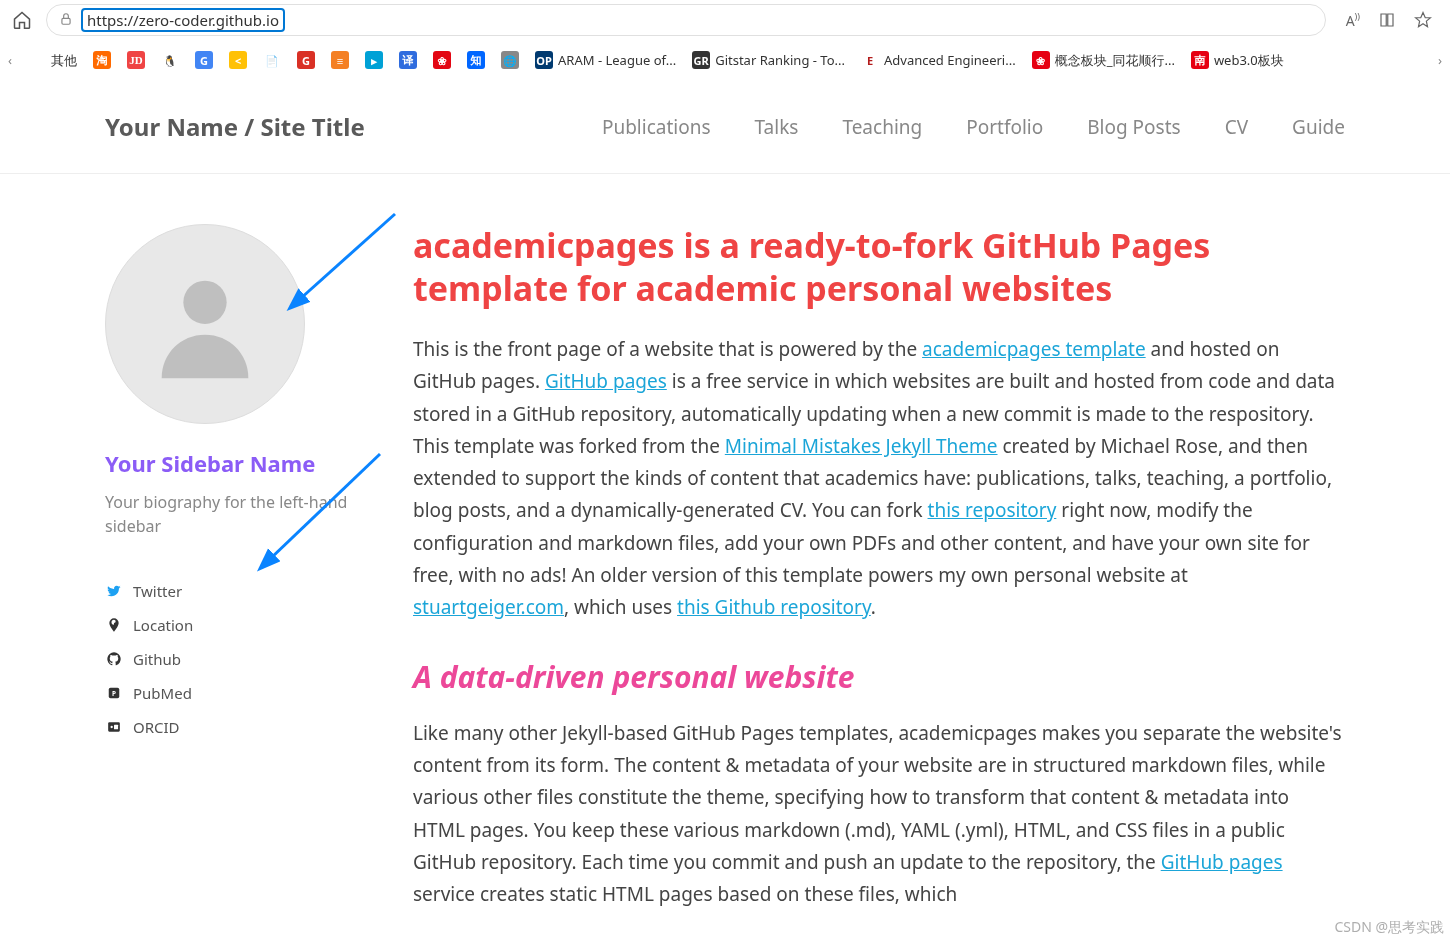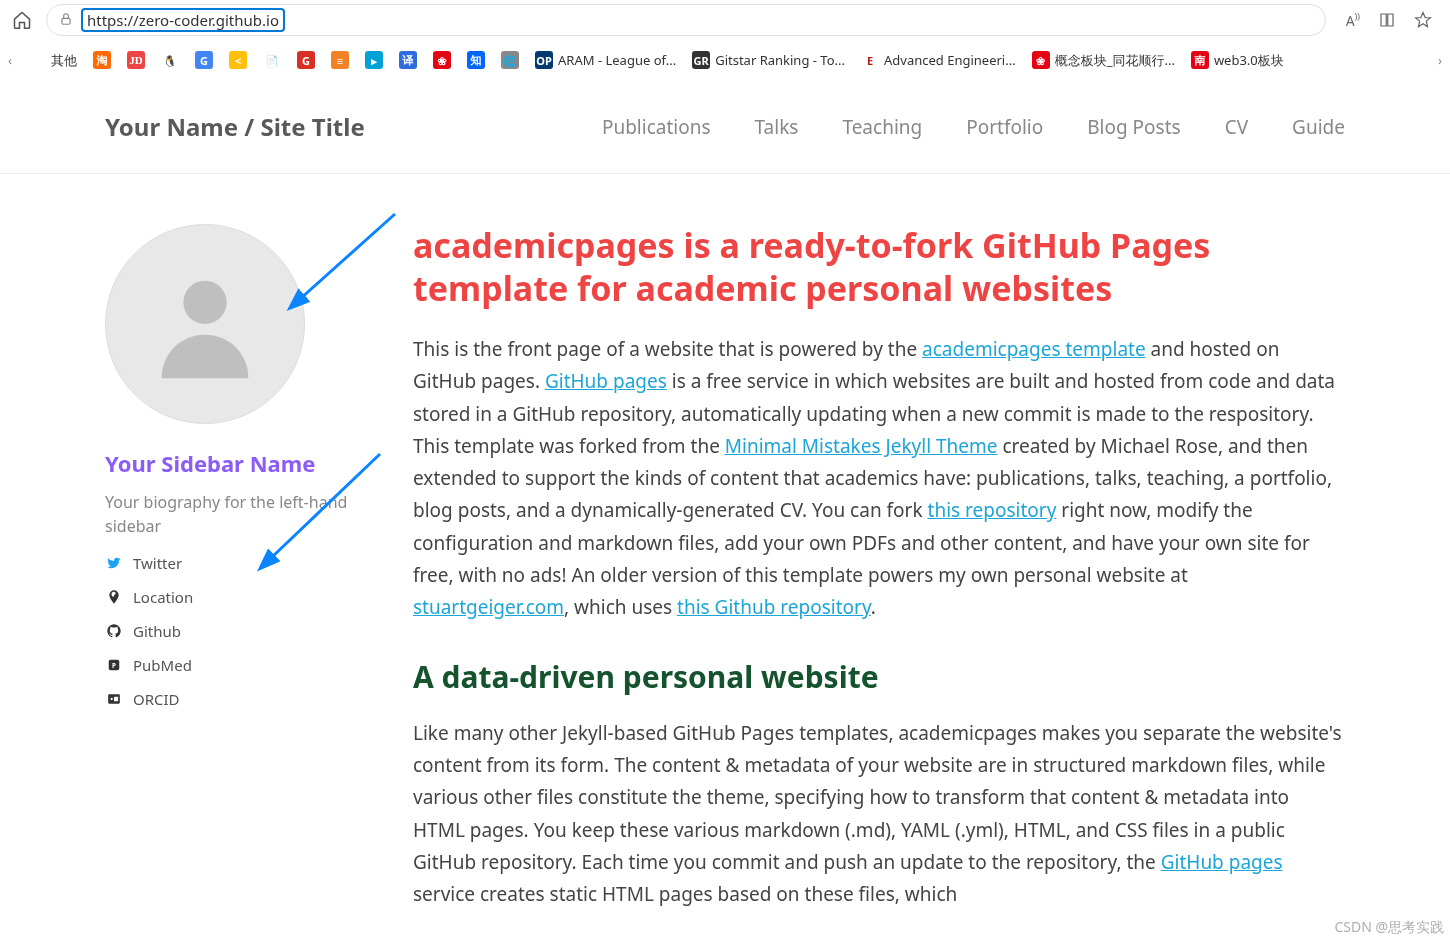--- a/index.html
+++ b/index.html
@@ -25,29 +25,29 @@
 .site-nav { display: flex; gap: 44px; align-items: center; }
 .site-nav a { color: #888; font-size: 19px; text-decoration: none; cursor: pointer; }
 
 
 .page-wrap { max-width: 1240px; margin: 0 auto; display: flex; gap: 48px; padding-top: 50px; position: relative; }
 
 
 .sidebar { width: 260px; flex-shrink: 0; }
 .avatar { width: 200px; height: 200px; border-radius: 50%; background: #e8e8e8; border: 1px solid #ddd; display: flex; align-items: center; justify-content: center; margin-bottom: 24px; }
 .sidebar-name { font-size: 22px; font-weight: 700; color: #8b5cf6; margin-bottom: 12px; }
-.sidebar-bio { font-size: 16px; color: #888; line-height: 1.5; margin-bottom: 8px; }
+.sidebar-bio { font-size: 16px; color: #888; line-height: 1.5; margin-bottom: 36px; }
 .sidebar-links { list-style: none; }
 .sidebar-links li { display: flex; align-items: center; gap: 10px; font-size: 15px; color: #555; padding: 7px 0; cursor: pointer; }
 .sidebar-links .sico { width: 18px; height: 18px; display: flex; align-items: center; justify-content: center; }
 
 
 .main { flex: 1; }
 .main h1 { font-size: 34px; font-weight: 700; color: #ef4444; line-height: 1.25; margin-bottom: 24px; }
-.main h2 { font-size: 30px; font-weight: 700; color: #14532d; margin: 32px 0 20px; }
+.main h2 { font-size: 30px; font-weight: 700; color: #ec4899; margin: 32px 0 20px; font-style: italic; }
 .main p { font-size: 19px; line-height: 1.7; color: #444; margin-bottom: 20px; }
 .main a { color: #1ba5d8; text-decoration: underline; cursor: pointer; }
 
 
 .arrow { position: absolute; pointer-events: none; }
 
 
 .watermark { position: fixed; right: 6px; bottom: 8px; font-size: 14px; color: rgba(120,120,120,0.6); }
 </style>
 </head>

